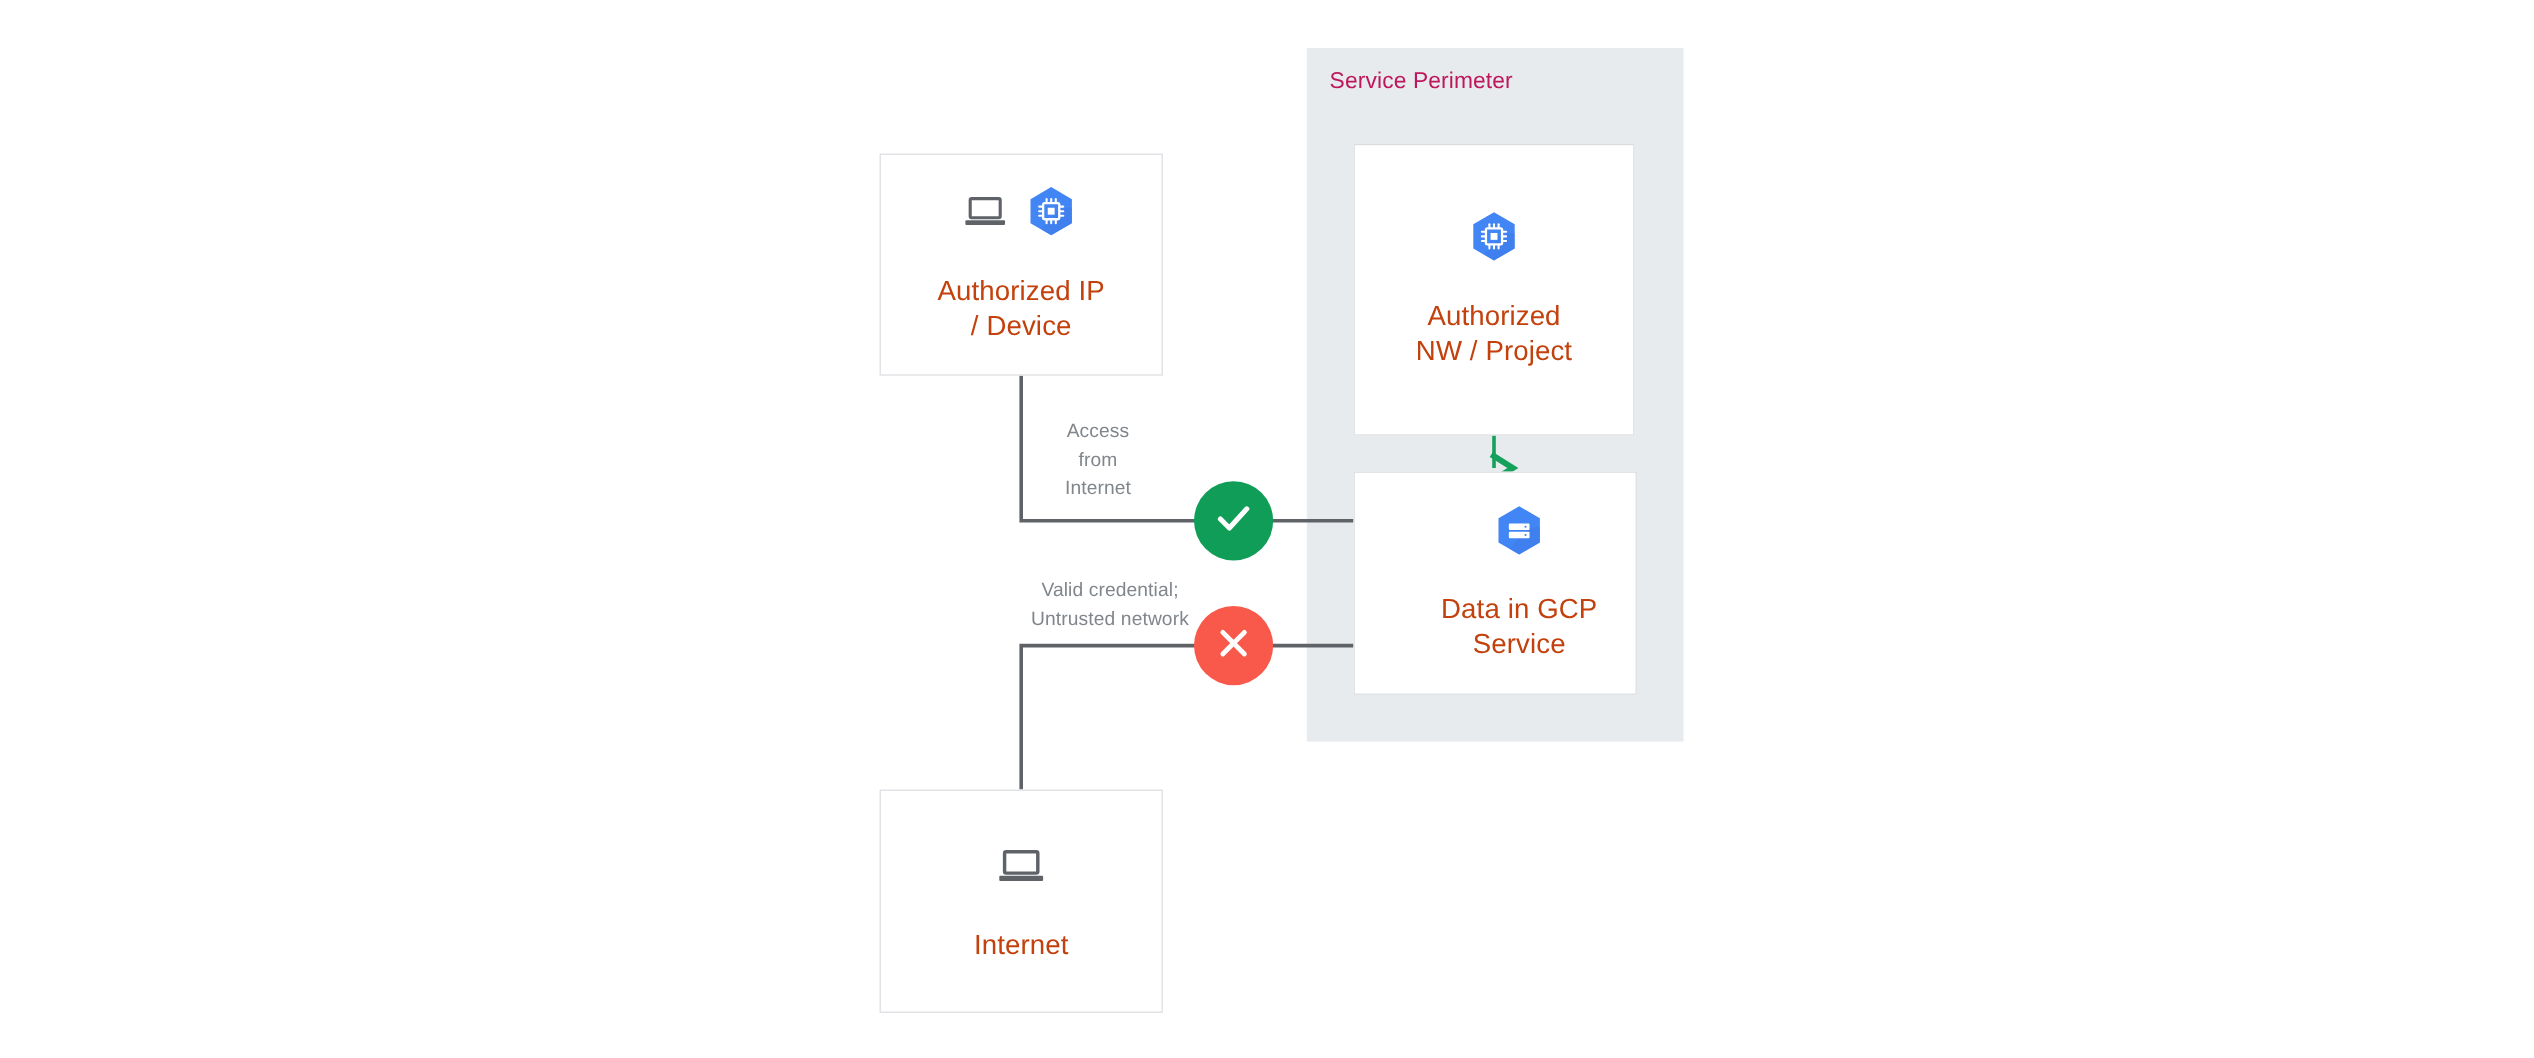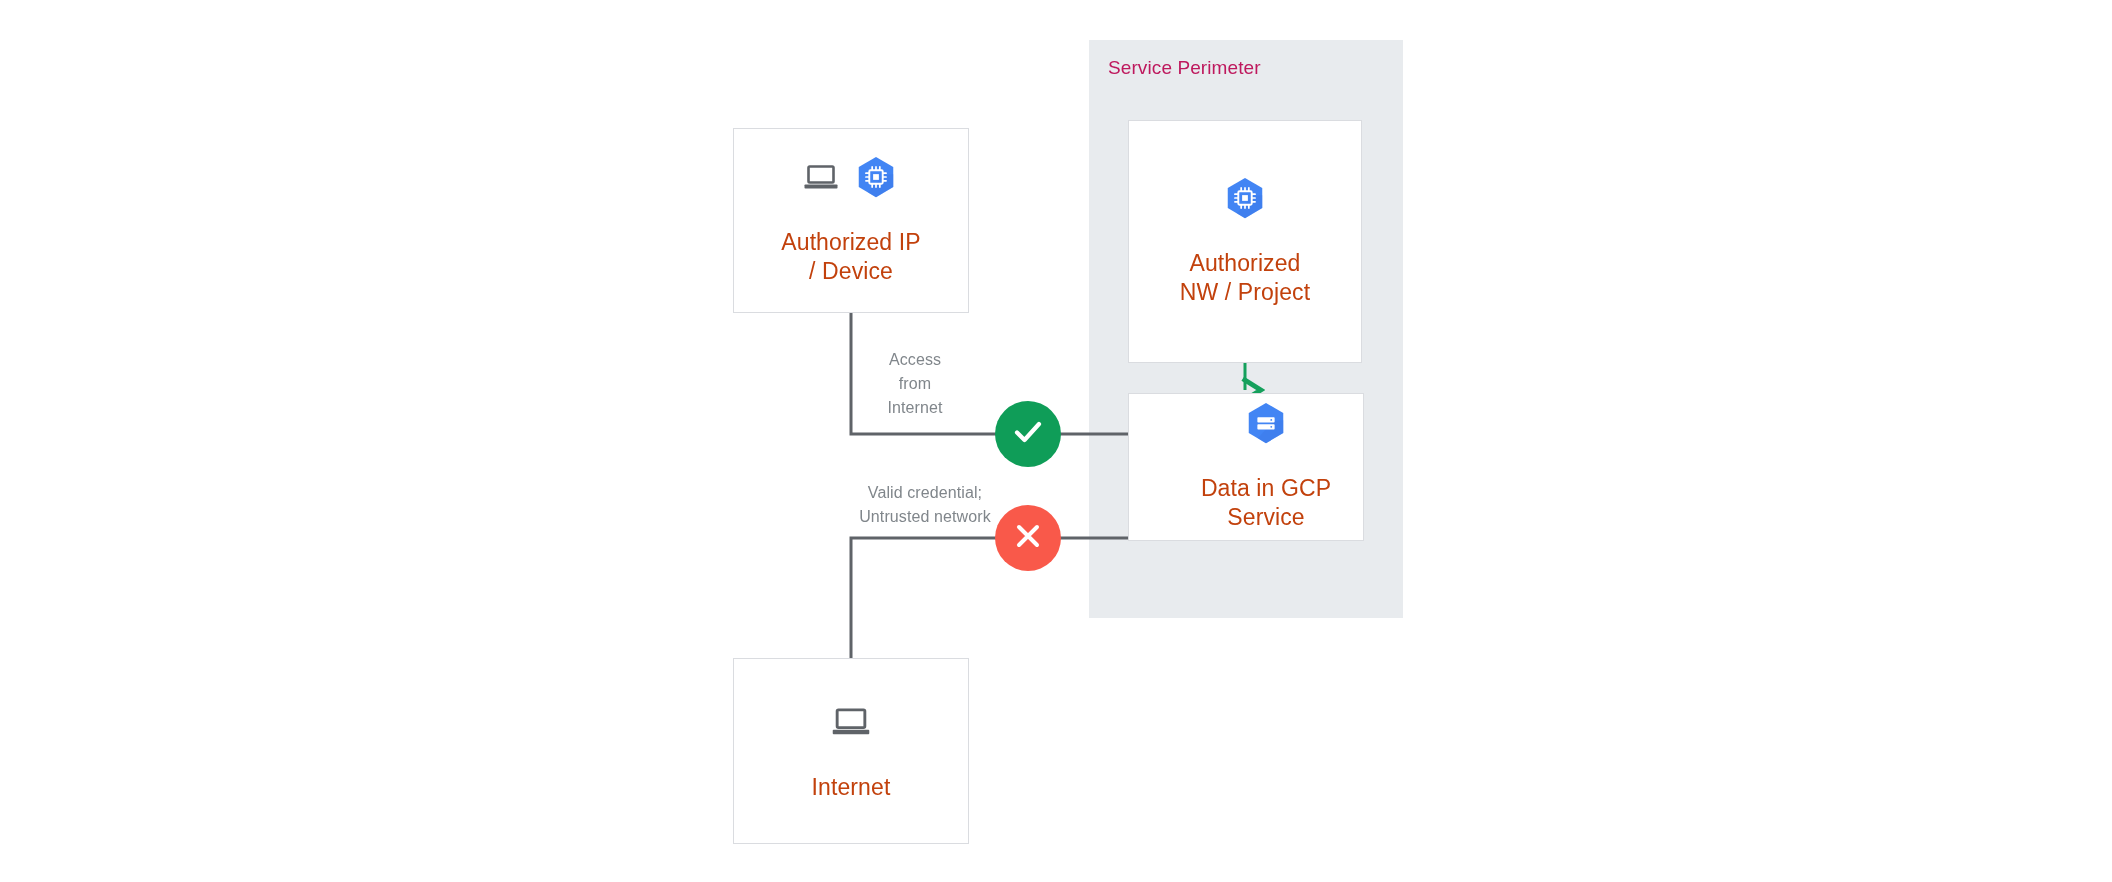--- a/index.html
+++ b/index.html
@@ -61,21 +61,21 @@
     font-size: 23px;
     line-height: 29px;
     color: #c2410c;
     text-align: center;
     white-space: pre-line;
     letter-spacing: 0.1px;
   }
 
   #node-authorized-ip   { left: 733px;  top: 128px; width: 236px; height: 185px; }
   #node-authorized-nw   { left: 1128px; top: 120px; width: 234px; height: 243px; }
-  #node-data-gcp        { left: 1128px; top: 393px; width: 236px; height: 148px; padding-left: 40px; }
+  #node-data-gcp        { left: 1128px; top: 393px; width: 236px; height: 186px; padding-left: 40px; }
   #node-internet        { left: 733px;  top: 658px; width: 236px; height: 186px; }
 
   
   #wires {
     position: absolute;
     left: 0; top: 0;
     width: 2112px;
     height: 882px;
     pointer-events: none;
   }

